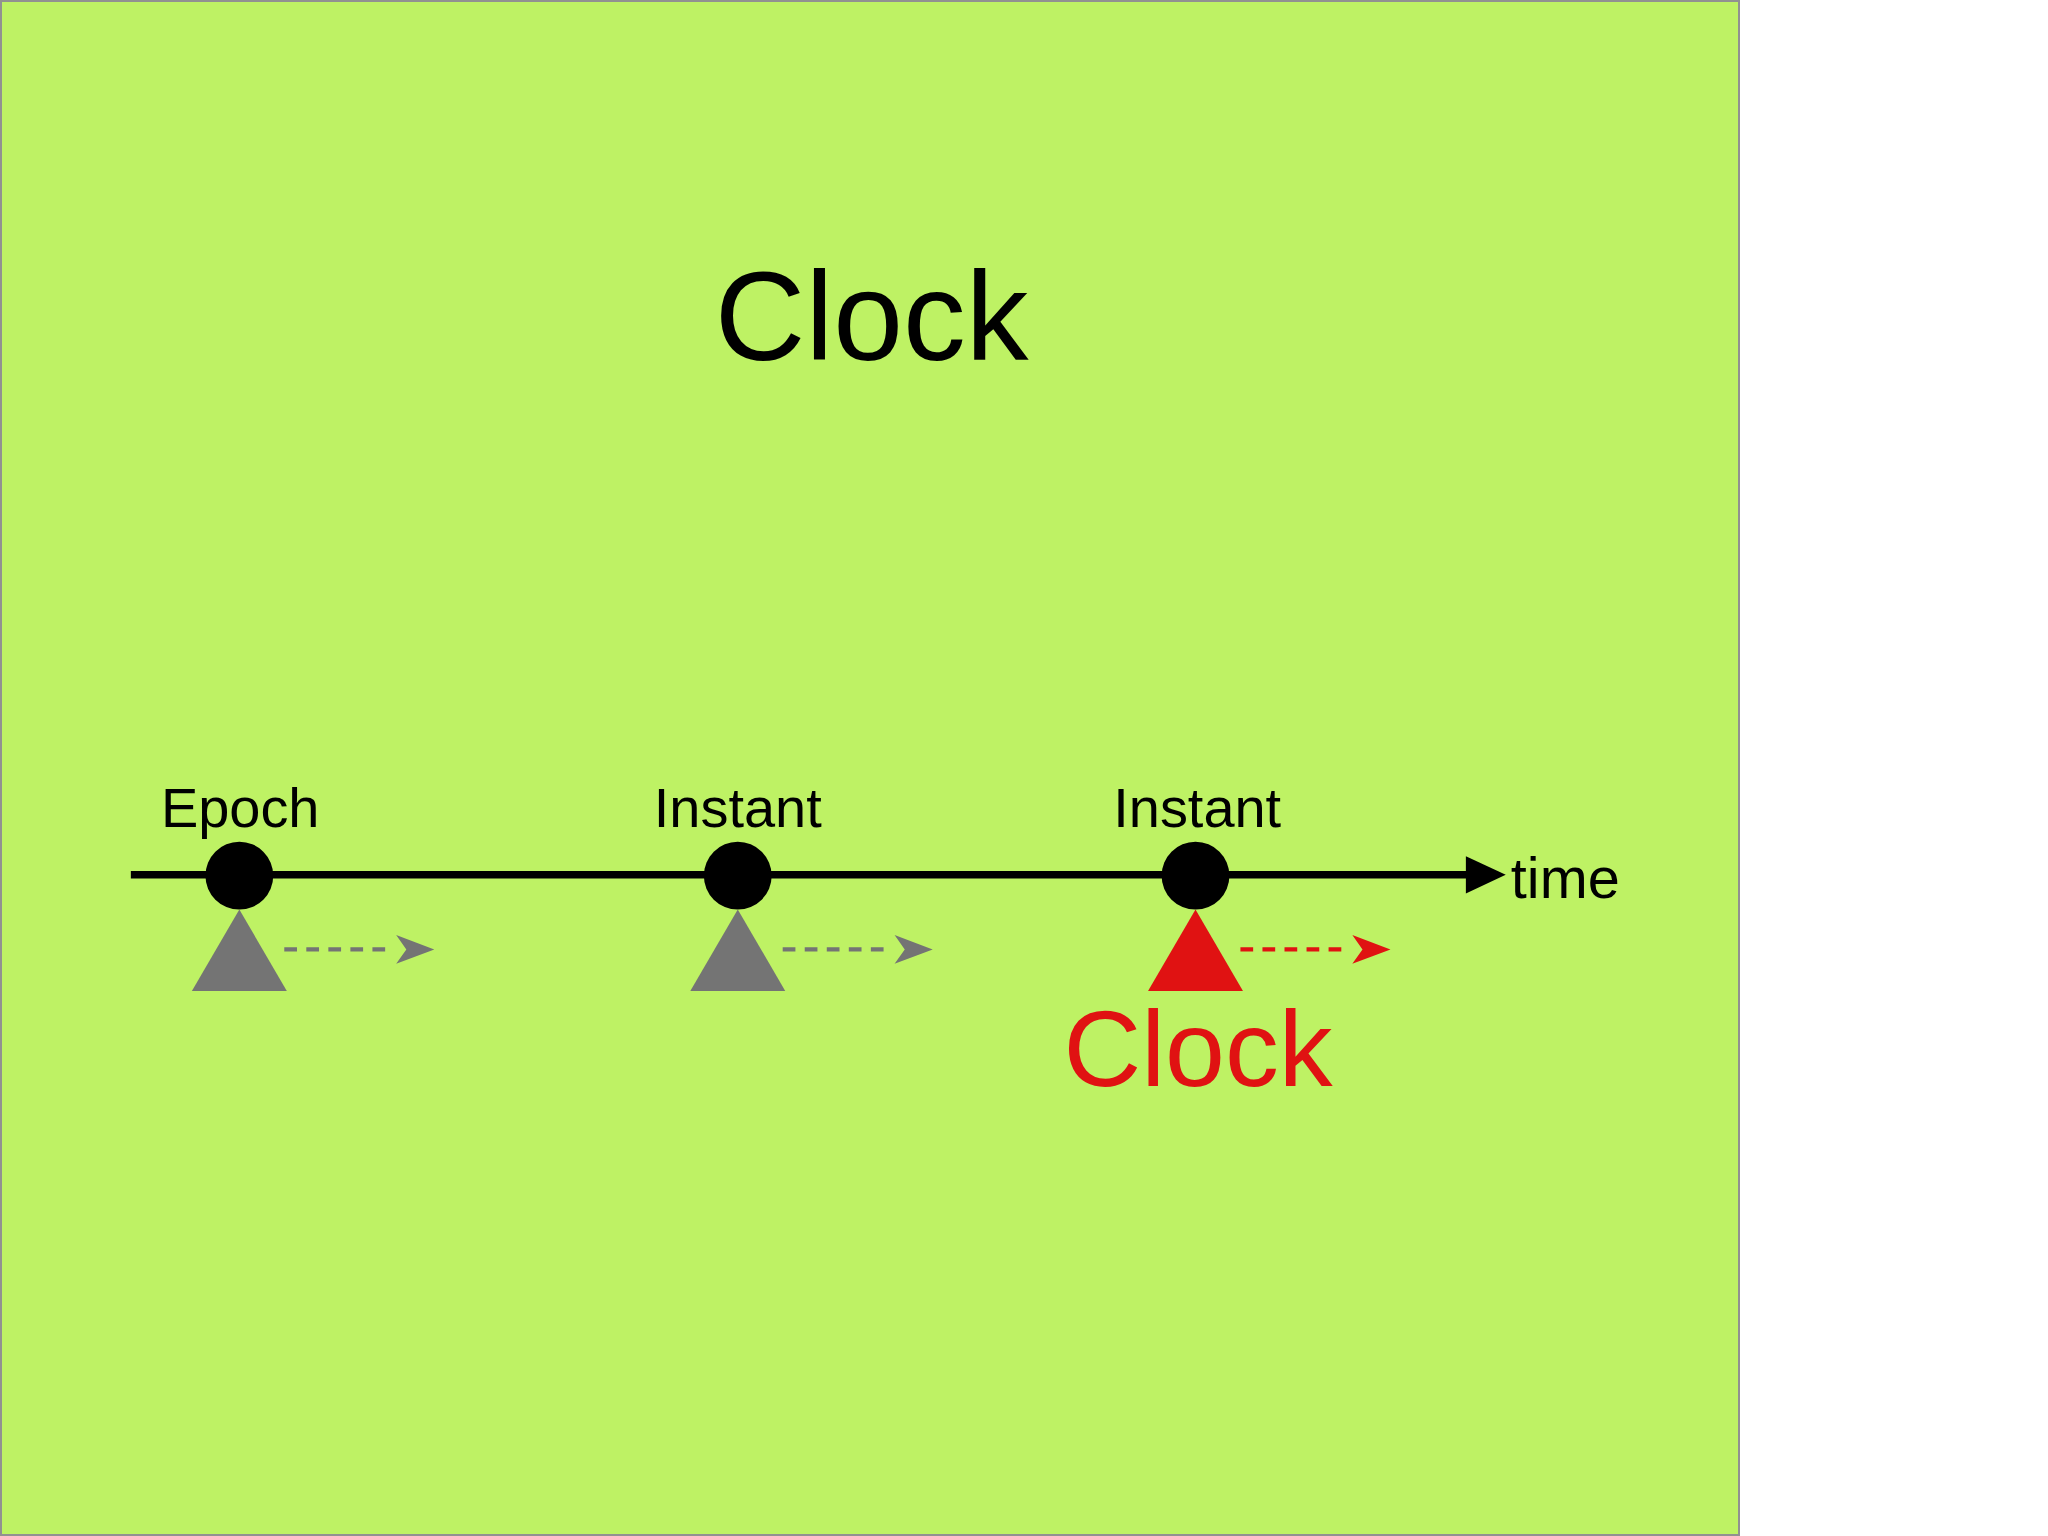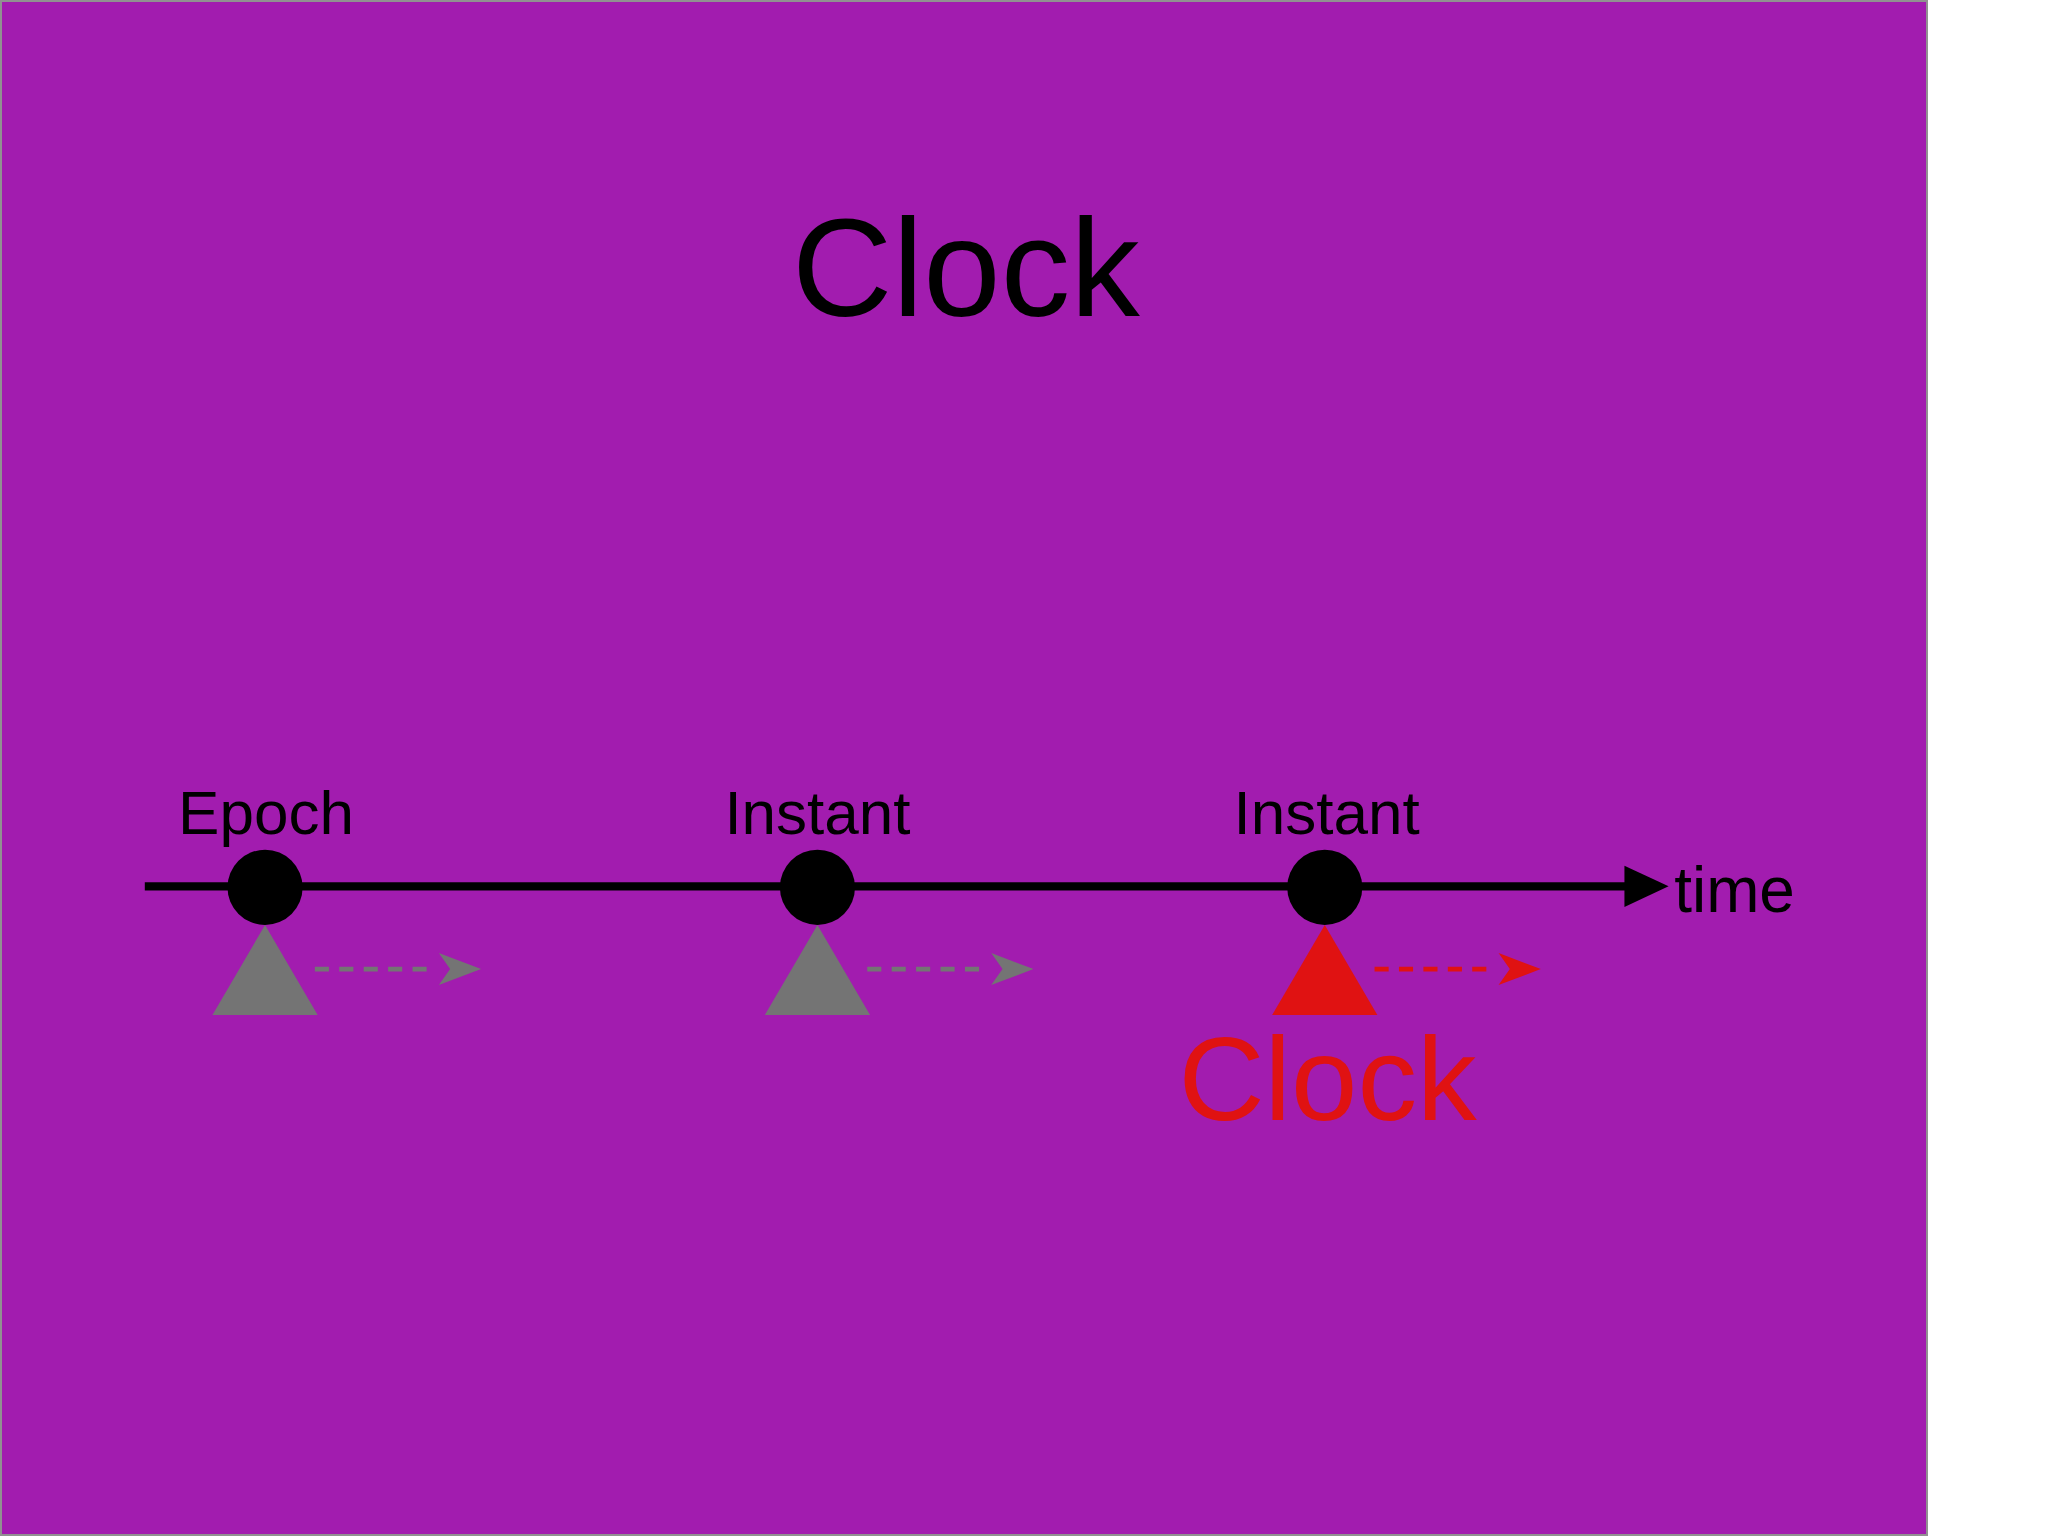--- a/index.html
+++ b/index.html
@@ -2,24 +2,24 @@
 <html><head>
 <meta charset="utf-8">
 <style>
   html, body {
     margin: 0;
     padding: 0;
     background: #ffffff;
   }
   .slide-canvas {
     position: relative;
-    width: 1928px;
+    width: 1740px;
     height: 1536px;
     box-sizing: border-box;
-    background: #a21caf;
+    background: #bef264;
     border: 2px solid #919191;
     overflow: hidden;
   }
   svg { display: block; width: 100%; height: 100%; }
   text {
     font-family: "Liberation Sans", sans-serif;
     fill: #000000;
   }
   .title-text     { font-size: 148px; }
   .marker-label   { font-size: 66px; }

